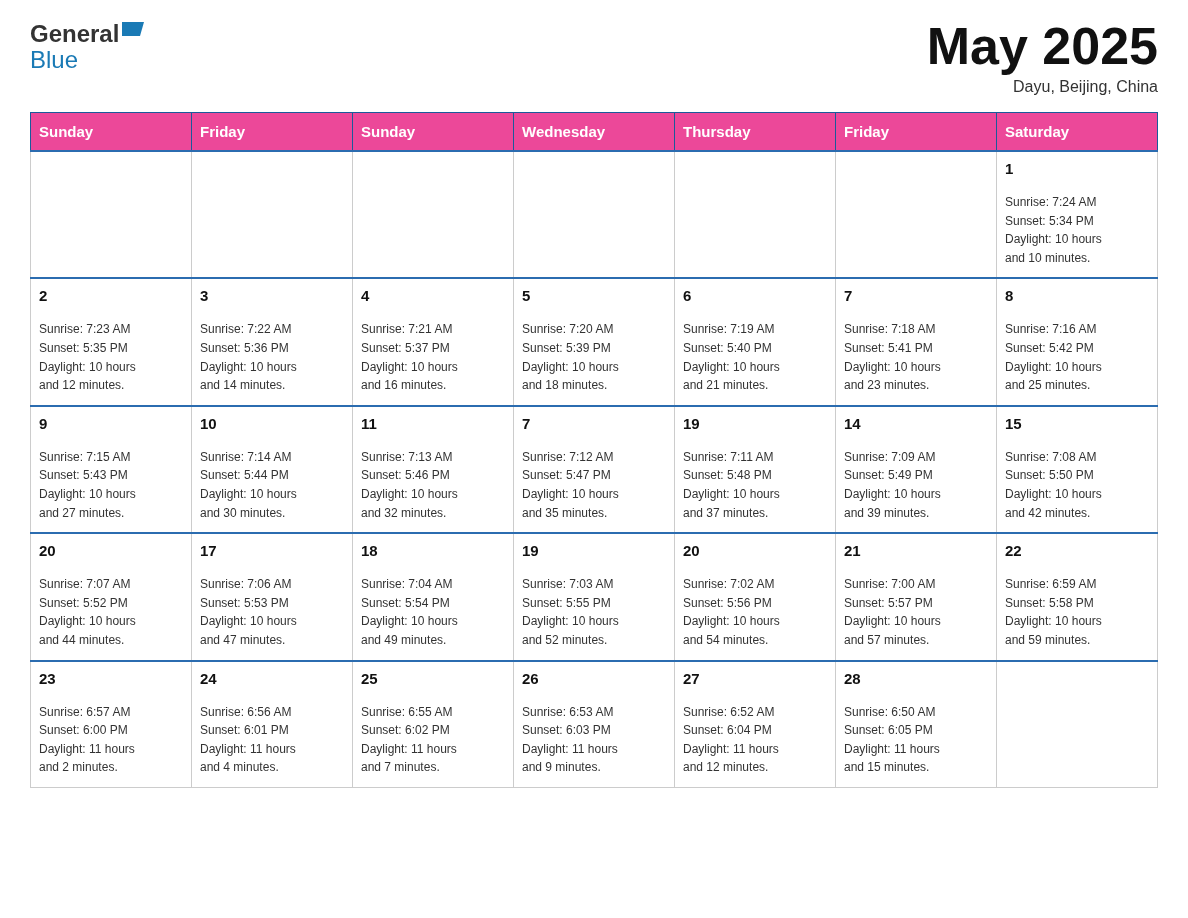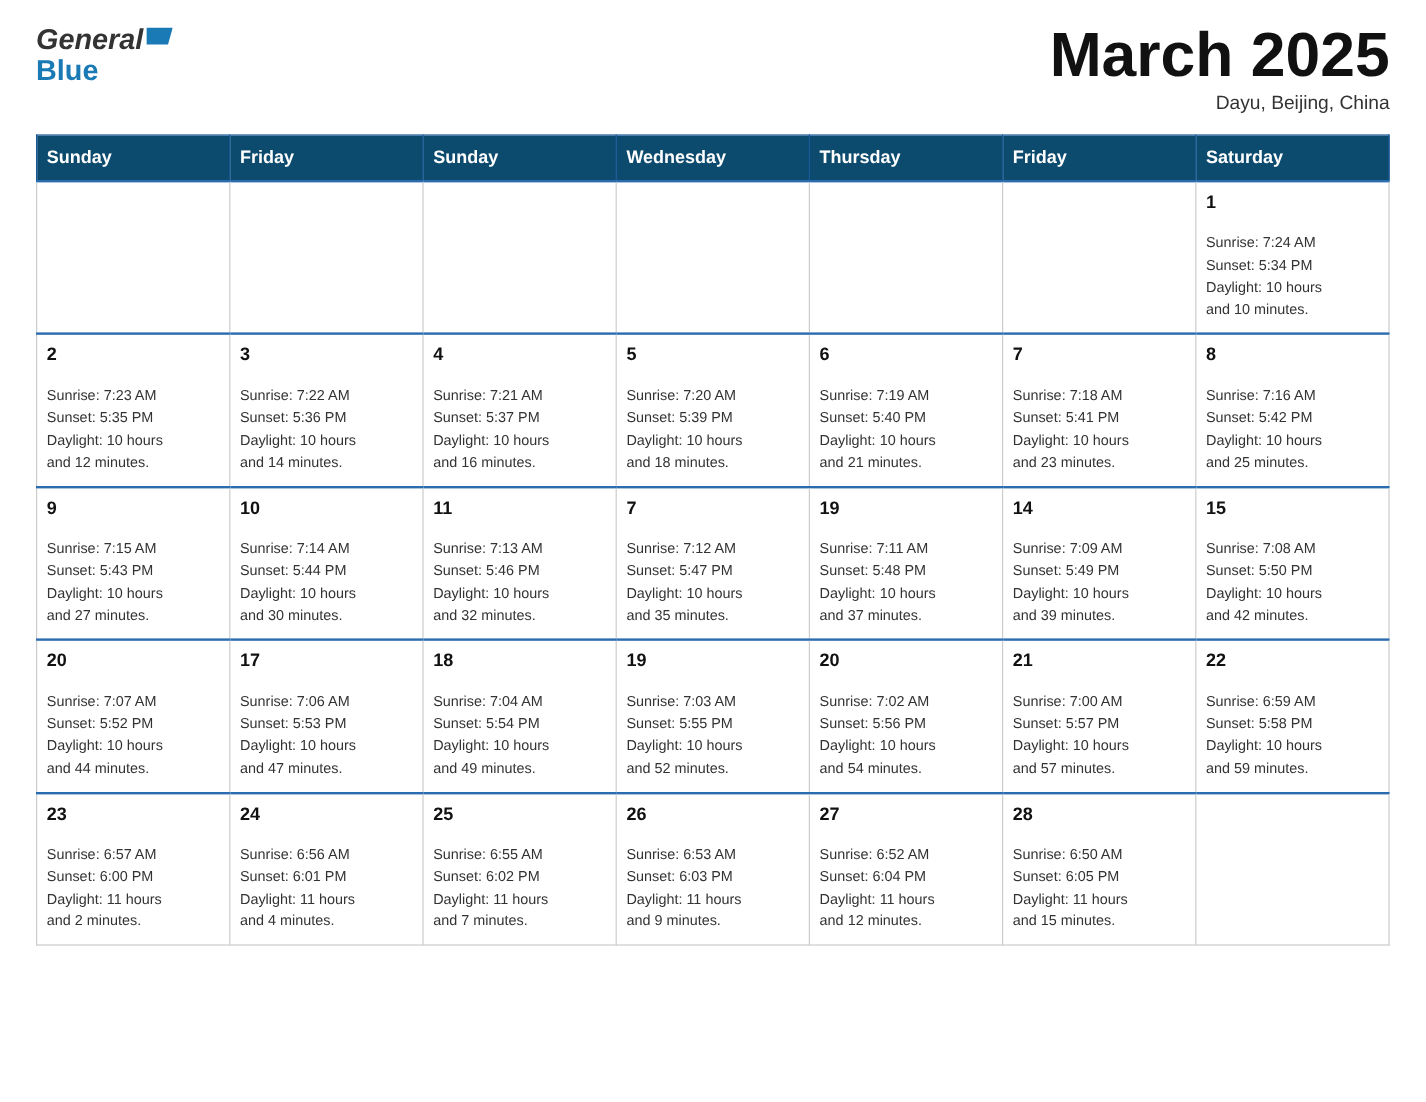--- a/index.html
+++ b/index.html
@@ -30,21 +30,21 @@
       font-size: 16px;
       font-weight: normal;
       color: #333;
     }
     table {
       width: 100%;
       border-collapse: collapse;
       table-layout: fixed;
     }
     thead th {
-      background-color: #0c4a6e;
+      background-color: #ec4899;
       color: #fff;
       font-size: 15px;
       font-weight: bold;
       padding: 10px 8px;
       text-align: left;
       border: 1px solid #1a5a9a;
     }
     tbody td {
       vertical-align: top;
       padding: 8px 8px 10px 8px;
@@ -74,38 +74,37 @@
     }
     tbody tr:nth-child(even) td {
       background: #fff;
     }
     .logo-wrapper {
       display: flex;
       flex-direction: column;
     }
     .logo-line1 {
       display: flex;
-      align-items: flex-end;
+      align-items: center;
       gap: 0px;
-      font-style: italic;
     }
     .logo-text-general {
       font-size: 24px;
       font-weight: bold;
       color: #333;
     }
     .logo-flag {
       display: inline-block;
       margin-left: 3px;
       position: relative;
       top: 0px;
     }
     .logo-text-blue {
       font-size: 24px;
-      font-weight: bold;
+      font-weight: normal;
       color: #1a7ab5;
     }
   </style>
 </head>
 <body>
 
 <div class="header">
   <div class="logo-wrapper">
     <div class="logo-line1">
       <span class="logo-text-general">General</span>
@@ -115,21 +114,21 @@
           <polygon points="18,0 22,0 18,14" fill="#1a7ab5"></polygon>
         </svg>
       </span>
     </div>
     <div style="margin-top:-2px;">
       <span class="logo-text-blue">Blue</span>
     </div>
   </div>
 
   <div class="title-section">
-    <h1>March 2025</h1>
+    <h1>May 2025</h1>
     <h2>Dayu, Beijing, China</h2>
   </div>
 </div>
 
 <table>
   <thead>
     <tr>
     <th>Sunday</th>
         <th>Friday</th>
         <th>Sunday</th>

